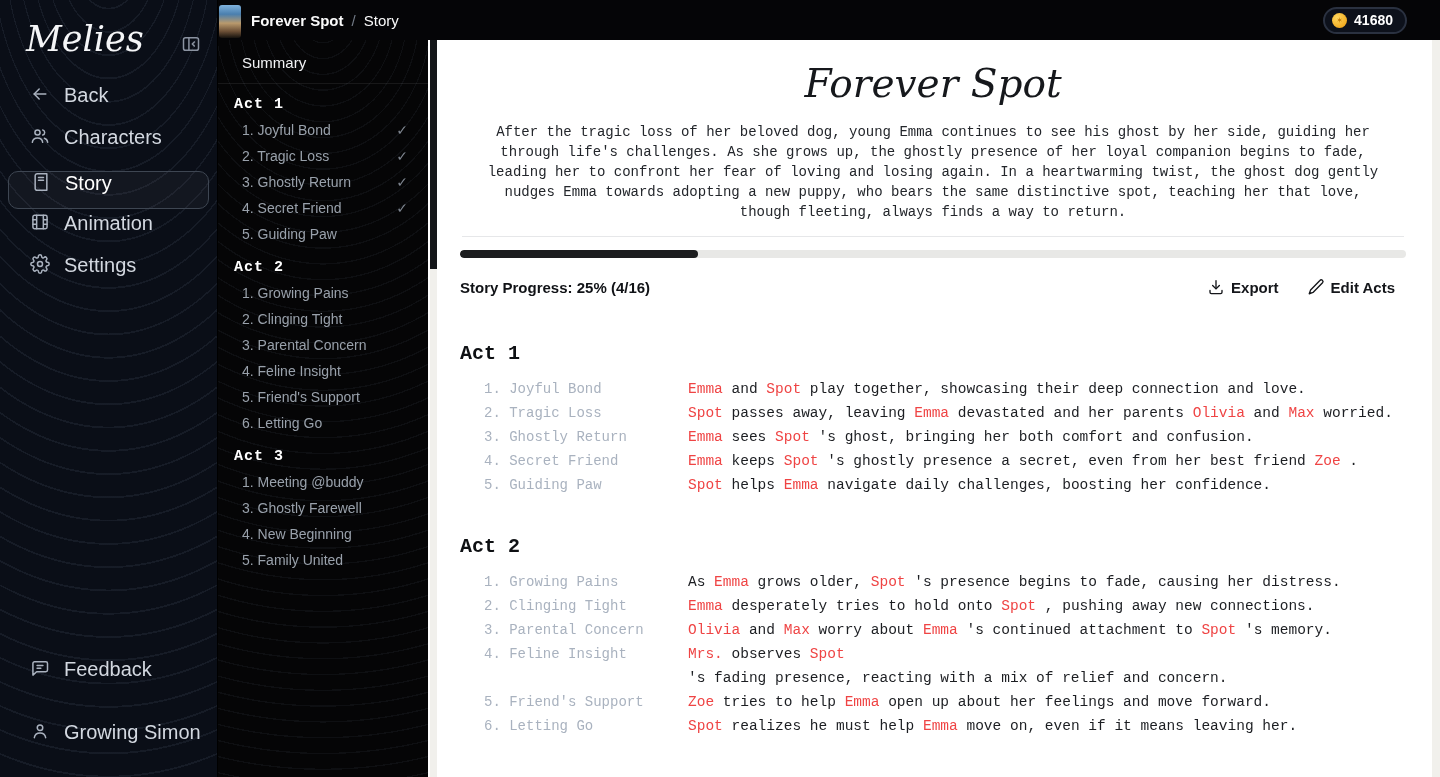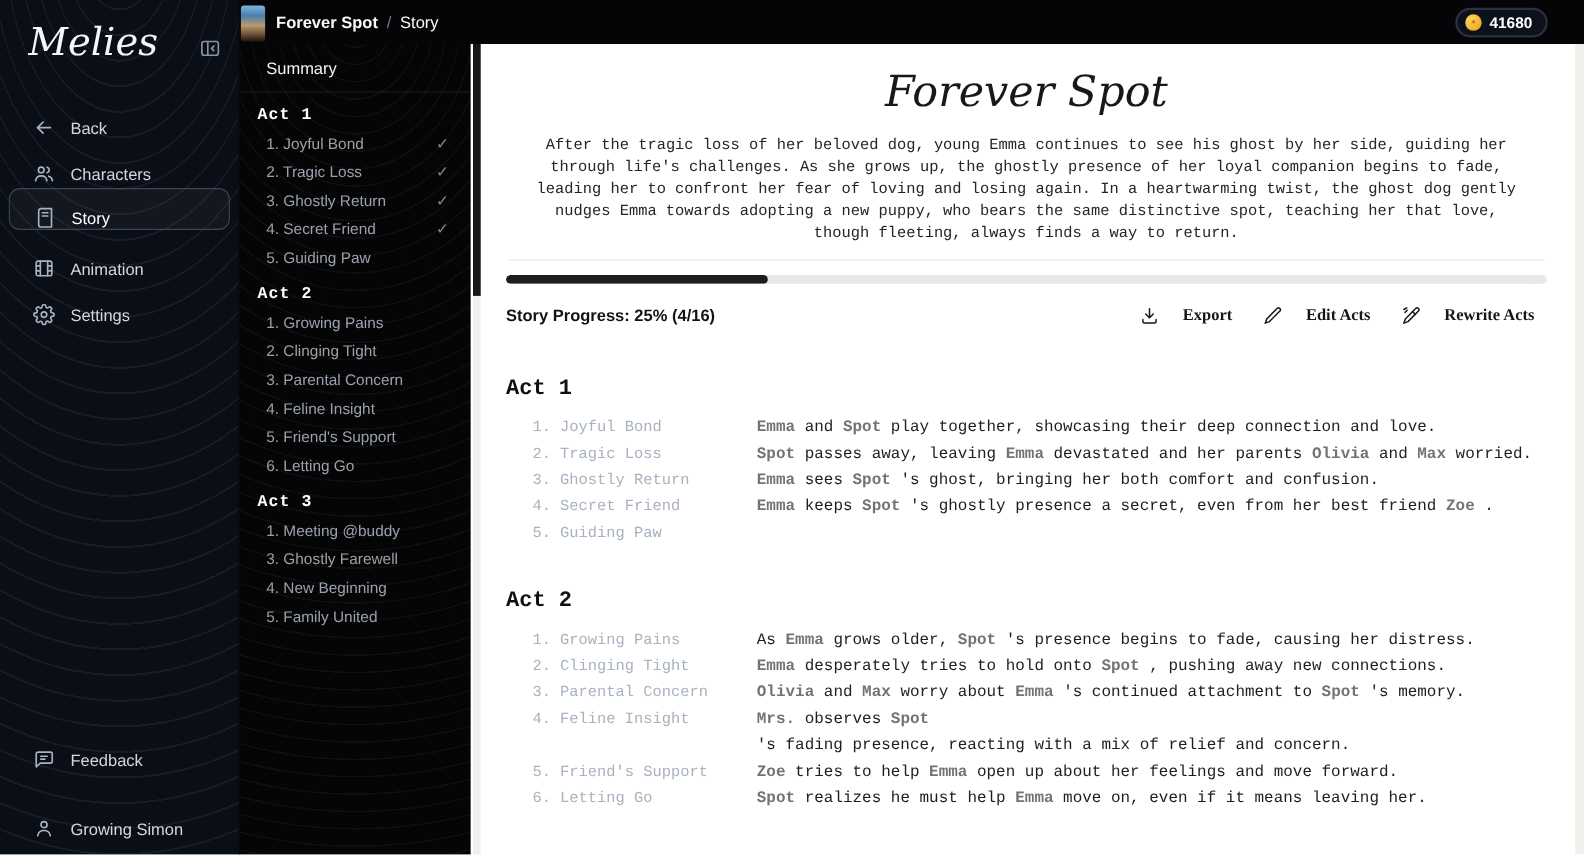--- a/index.html
+++ b/index.html
@@ -9,22 +9,22 @@
 
   
   .sidebar { position:absolute; left:0; top:0; width:218px; height:777px; background:#0a0e17;
     background-image:repeating-radial-gradient(140% 70% at 50% -8%,
       rgba(130,148,175,0.10) 0px, rgba(130,148,175,0.10) 1px, transparent 1px, transparent 13px);
     border-right:1px solid #000; }
   .sidebar-head { display:flex; align-items:flex-start; justify-content:space-between; padding:20px 16px 0 26px; }
   .logo { color:#f5f6f8; font-family:"DejaVu Serif", serif; font-style:italic; font-size:35px; line-height:38px; }
   .collapse-btn { background:none; border:none; color:#8b93a1; cursor:pointer; margin-top:14px; }
   .nav { margin-top:26px; display:flex; flex-direction:column; }
-  .nav-item { display:flex; align-items:flex-end; gap:14px; height:42px; padding-left:30px;
-              color:#d3d8e0; font-size:15px; cursor:pointer; }
+  .nav-item { display:flex; align-items:flex-start; gap:14px; height:42px; padding-left:30px;
+              color:#d3d8e0; font-size:20px; cursor:pointer; }
   .nav-item .nicon { display:flex; color:#aab2bf; }
   .nav-item.active { border:1px solid #3e4document;4652; border:1px solid #3e4652; border-radius:10px;
               margin:3px 8px; height:38px; padding-left:22px; background:rgba(255,255,255,0.04);
               color:#ffffff; }
   .sidebar-footer { position:absolute; left:0; bottom:14px; width:100%; display:flex; flex-direction:column; gap:21px; }
 
   
   .outline { position:absolute; left:218px; top:40px; width:210px; height:737px; background:#050506;
     background-image:repeating-radial-gradient(160% 60% at 50% -4%,
       rgba(130,148,175,0.07) 0px, rgba(130,148,175,0.07) 1px, transparent 1px, transparent 12px);
@@ -64,35 +64,35 @@
   .story-title { margin-top:20px; text-align:center; font-family:"DejaVu Serif", serif; font-style:italic;
       font-weight:500; font-size:39px; line-height:48px; color:#16181c; }
   .story-summary { margin:14px auto 0; max-width:902px; text-align:center; color:#23262b;
       font-family:"Liberation Mono", monospace; font-size:14px; line-height:20px; }
   .rule { border:none; border-top:1px solid #e6e7e9; margin:14px 2px 0; }
   .progress { margin-top:13px; height:8px; border-radius:4px; background:#e8e8e6; overflow:hidden; }
   .progress-fill { height:100%; background:#1c1d1f; border-radius:4px; }
   .progress-row { margin-top:12px; display:flex; align-items:center; }
   .progress-label { font-size:15px; font-weight:700; color:#101216; }
   .actions { margin-left:auto; display:flex; align-items:center; gap:6px; }
-  .btn { display:flex; align-items:center; gap:21px; border:none; background:transparent; cursor:pointer;
-      font-family:Liberation Serif, serif; font-size:15px; font-weight:600; color:#14161a;
+  .btn { display:flex; align-items:center; gap:6px; border:none; background:transparent; cursor:pointer;
+      font-family:Liberation Sans, sans-serif; font-size:15px; font-weight:600; color:#14161a;
       padding:8px 11px; border-radius:8px; }
   .btn .bicon { display:flex; }
   .btn.primary { background:#17181b; color:#ffffff; padding:9px 16px; border-radius:9px; margin-left:12px; }
 
   .act-section { margin-top:38px; }
   .act-heading { font-family:"Liberation Mono", monospace; font-weight:700; font-size:20px; color:#0e1013; }
   .act-rows { margin-top:12px; padding-left:24px; }
   .scene-row { display:flex; align-items:flex-start; }
   .scene-title { flex:none; width:204px; color:#a9b2bf; font-family:"Liberation Mono", monospace;
       font-size:14px; line-height:24px; cursor:pointer; }
   .scene-desc { flex:1; color:#1c1e22; font-family:"Liberation Mono", monospace; font-size:14.5px;
       line-height:24px; cursor:pointer; }
-  .scene-desc b { font-weight:700; color:#737373; }
+  .scene-desc b { font-weight:400; color:#ef4444; }
   svg { display:block; }
 </style>
 </head>
 <body>
 
 <div class="app">
 
   <aside class="sidebar">
     <div class="sidebar-head">
       <div class="logo">Melies</div>
@@ -272,30 +272,20 @@
               <span>Export</span>
             </button>
             <button class="btn">
               <span class="bicon">
                 <svg width="18" height="18" viewBox="0 0 24 24" fill="none" stroke="currentColor" stroke-width="1.8" stroke-linecap="round" stroke-linejoin="round">
                   <path d="M17.2 3.3a2.3 2.3 0 013.5 3.1L8 19.2 3 21l1.8-5z"></path>
                 </svg>
               </span>
               <span>Edit Acts</span>
             </button>
-            <button class="btn">
-              <span class="bicon">
-                <svg width="18" height="18" viewBox="0 0 24 24" fill="none" stroke="currentColor" stroke-width="1.8" stroke-linecap="round" stroke-linejoin="round">
-                  <path d="M17.2 3.3a2.3 2.3 0 013.5 3.1L8 19.2 3 21l1.8-5z"></path>
-                  <path d="M13.5 7l3.5 3.5"></path>
-                  <path d="M3 4.5l3.5-2M4.5 8l2.5-2.5"></path>
-                </svg>
-              </span>
-              <span>Rewrite Acts</span>
-            </button>
           </div>
       </div>
       <div id="story-acts">
           <section class="act-section">
             <h2 class="act-heading">Act 1</h2>
             <div class="act-rows">
               <div class="scene-row">
                 <div class="scene-title">1. Joyful Bond</div>
                 <div class="scene-desc"><b>Emma</b> and <b>Spot</b> play together, showcasing their deep connection and love.</div>
               </div>
@@ -306,20 +296,21 @@
               <div class="scene-row">
                 <div class="scene-title">3. Ghostly Return</div>
                 <div class="scene-desc"><b>Emma</b> sees <b>Spot</b> 's ghost, bringing her both comfort and confusion.</div>
               </div>
               <div class="scene-row">
                 <div class="scene-title">4. Secret Friend</div>
                 <div class="scene-desc"><b>Emma</b> keeps <b>Spot</b> 's ghostly presence a secret, even from her best friend <b>Zoe</b> .</div>
               </div>
               <div class="scene-row">
                 <div class="scene-title">5. Guiding Paw</div>
+                <div class="scene-desc"><b>Spot</b> helps <b>Emma</b> navigate daily challenges, boosting her confidence.</div>
               </div>
             </div>
           </section>
           <section class="act-section">
             <h2 class="act-heading">Act 2</h2>
             <div class="act-rows">
               <div class="scene-row">
                 <div class="scene-title">1. Growing Pains</div>
                 <div class="scene-desc">As <b>Emma</b> grows older, <b>Spot</b> 's presence begins to fade, causing her distress.</div>
               </div>

